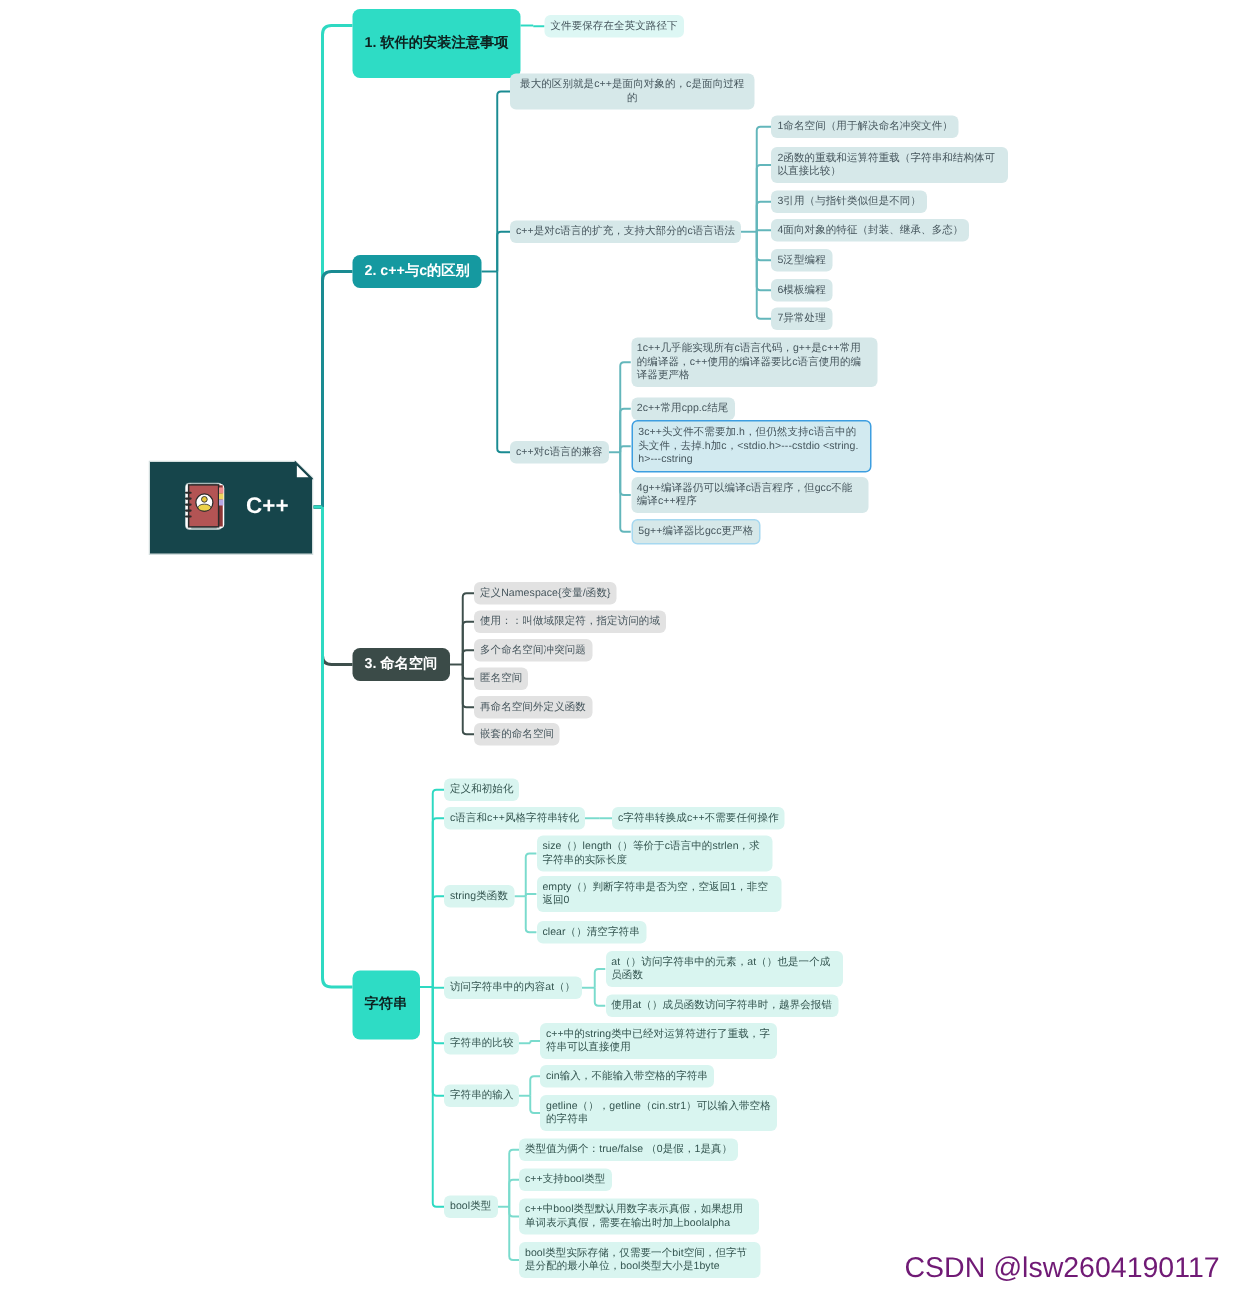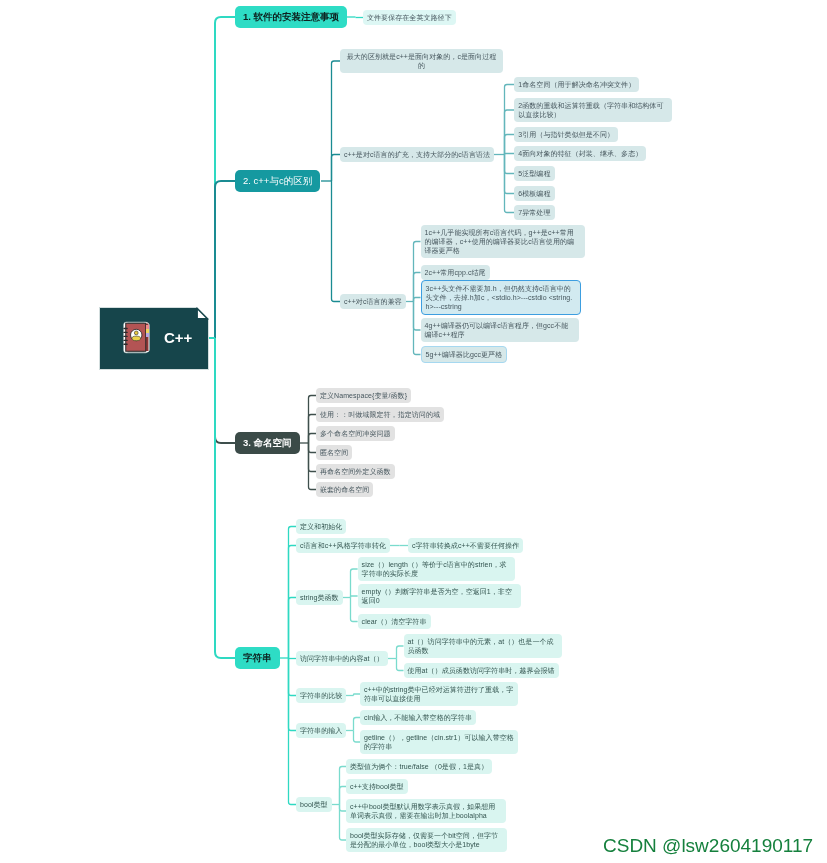--- a/index.html
+++ b/index.html
@@ -6,38 +6,38 @@
   html,body{margin:0;padding:0;background:#ffffff;}
   body{width:827px;height:863px;position:relative;overflow:hidden;
        font-family:"Liberation Sans",sans-serif;}
   #canvas{position:absolute;left:0;top:0;width:827px;height:863px;}
   svg#wires{position:absolute;left:0;top:0;width:827px;height:863px;}
   #nodes{position:absolute;left:0;top:0;width:827px;height:863px;}
 
   .nd{position:absolute;left:0;top:0;box-sizing:border-box;border-radius:4px;
       word-break:break-all;}
   .s-bright{background:#2edcc5;color:#0d2220;font-weight:bold;font-size:9.5px;
-            border-radius:5px;padding:6px 8px;line-height:10px;}
-  .s-teal{background:#1599a0;color:#ffffff;font-weight:normal;font-size:9.5px;
+            border-radius:5px;padding:18px 8px;line-height:10px;}
+  .s-teal{background:#1599a0;color:#ffffff;font-weight:bold;font-size:9.5px;
           border-radius:5px;padding:6px 8px;line-height:10px;}
   .s-dark{background:#3b4b48;color:#ffffff;font-weight:bold;font-size:9.5px;
           border-radius:5px;padding:6px 8px;line-height:10px;}
   .s-blue{background:#d6e8e9;color:#45555c;font-size:7px;padding:3px 4px;line-height:9px;letter-spacing:0.06px;}
   .s-gray{background:#e2e2e2;color:#45555c;font-size:7px;padding:3px 4px;line-height:9px;letter-spacing:0.06px;}
   .s-mint{background:#d9f5f0;color:#33544f;font-size:7px;padding:3px 4px;line-height:9px;letter-spacing:0.06px;}
   .s-mint2{background:#ddf7f4;color:#45555c;font-size:7px;padding:3px 4px;line-height:9px;letter-spacing:0.06px;}
   .bd-strong{border:1px solid #3d9ee0;background:#d2eaf0;}
   .bd-light{border:1px solid #a6d8f0;}
 
   #rootnode{position:absolute;left:99px;top:307px;width:110px;height:62px;}
   #rootshape{position:absolute;left:0;top:0;}
   #rooticon{position:absolute;left:23px;top:14px;}
   #rootlabel{position:absolute;left:65px;top:23px;color:#ffffff;font-weight:bold;
              font-size:15px;line-height:15px;}
-  #wm{position:absolute;left:603px;top:836px;color:#15803d;font-size:19px;
+  #wm{position:absolute;left:603px;top:836px;color:#701a75;font-size:19px;
       line-height:19px;}
 </style>
 </head>
 <body>
 
 <div id="canvas">
   <svg id="wires" viewBox="0 0 827 863">
       <path d="M209 338 H215" fill="none" stroke="#2ed9c2" stroke-width="2"></path>
       <path d="M215 338 V23 Q215 17 221 17 H235" fill="none" stroke="#2ed9c2" stroke-width="2"></path>
       <path d="M209 338 H215" fill="none" stroke="#1a8b92" stroke-width="2"></path>

